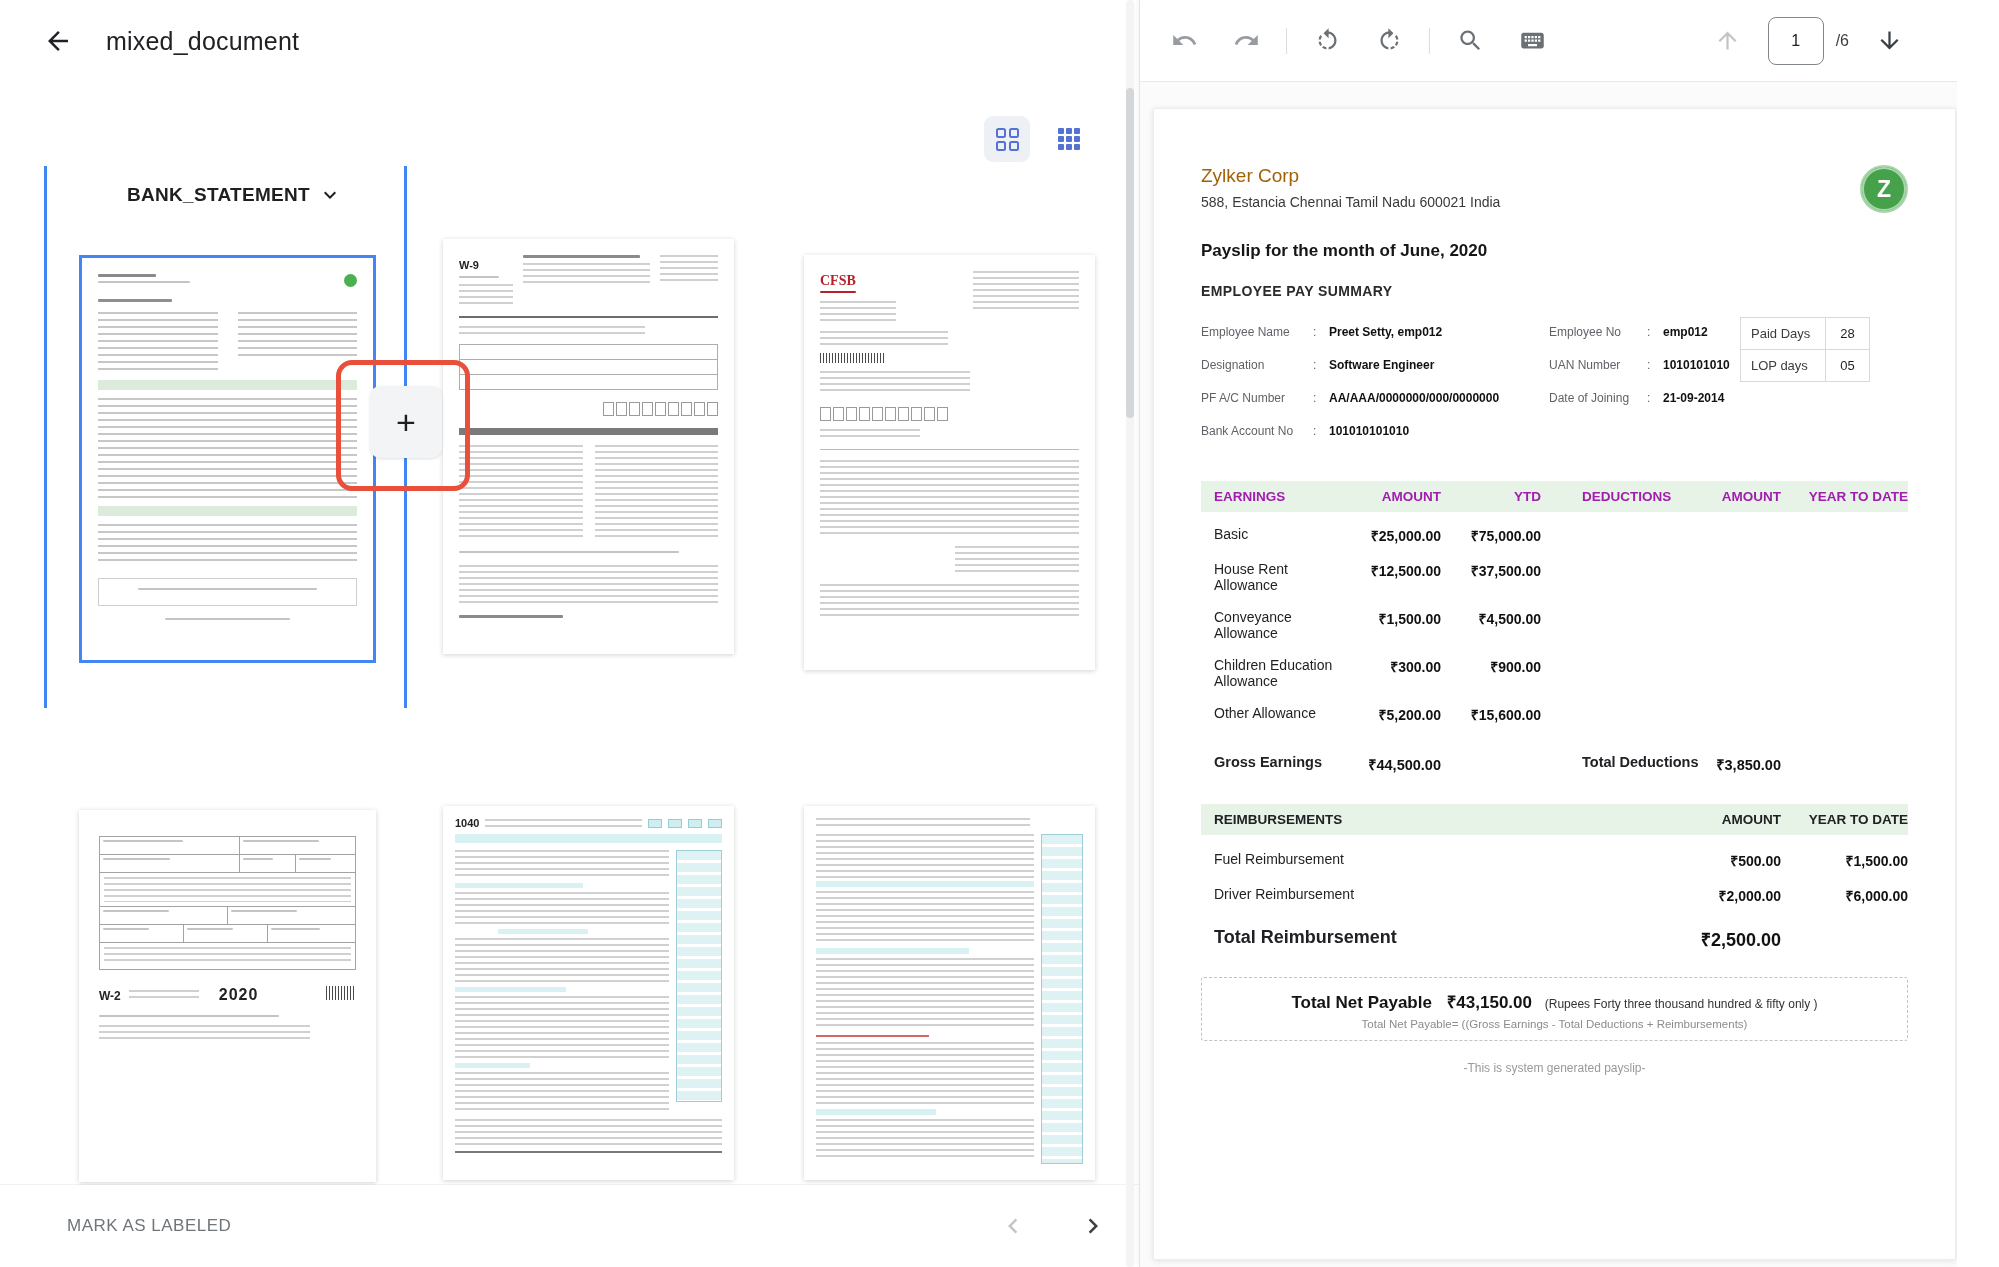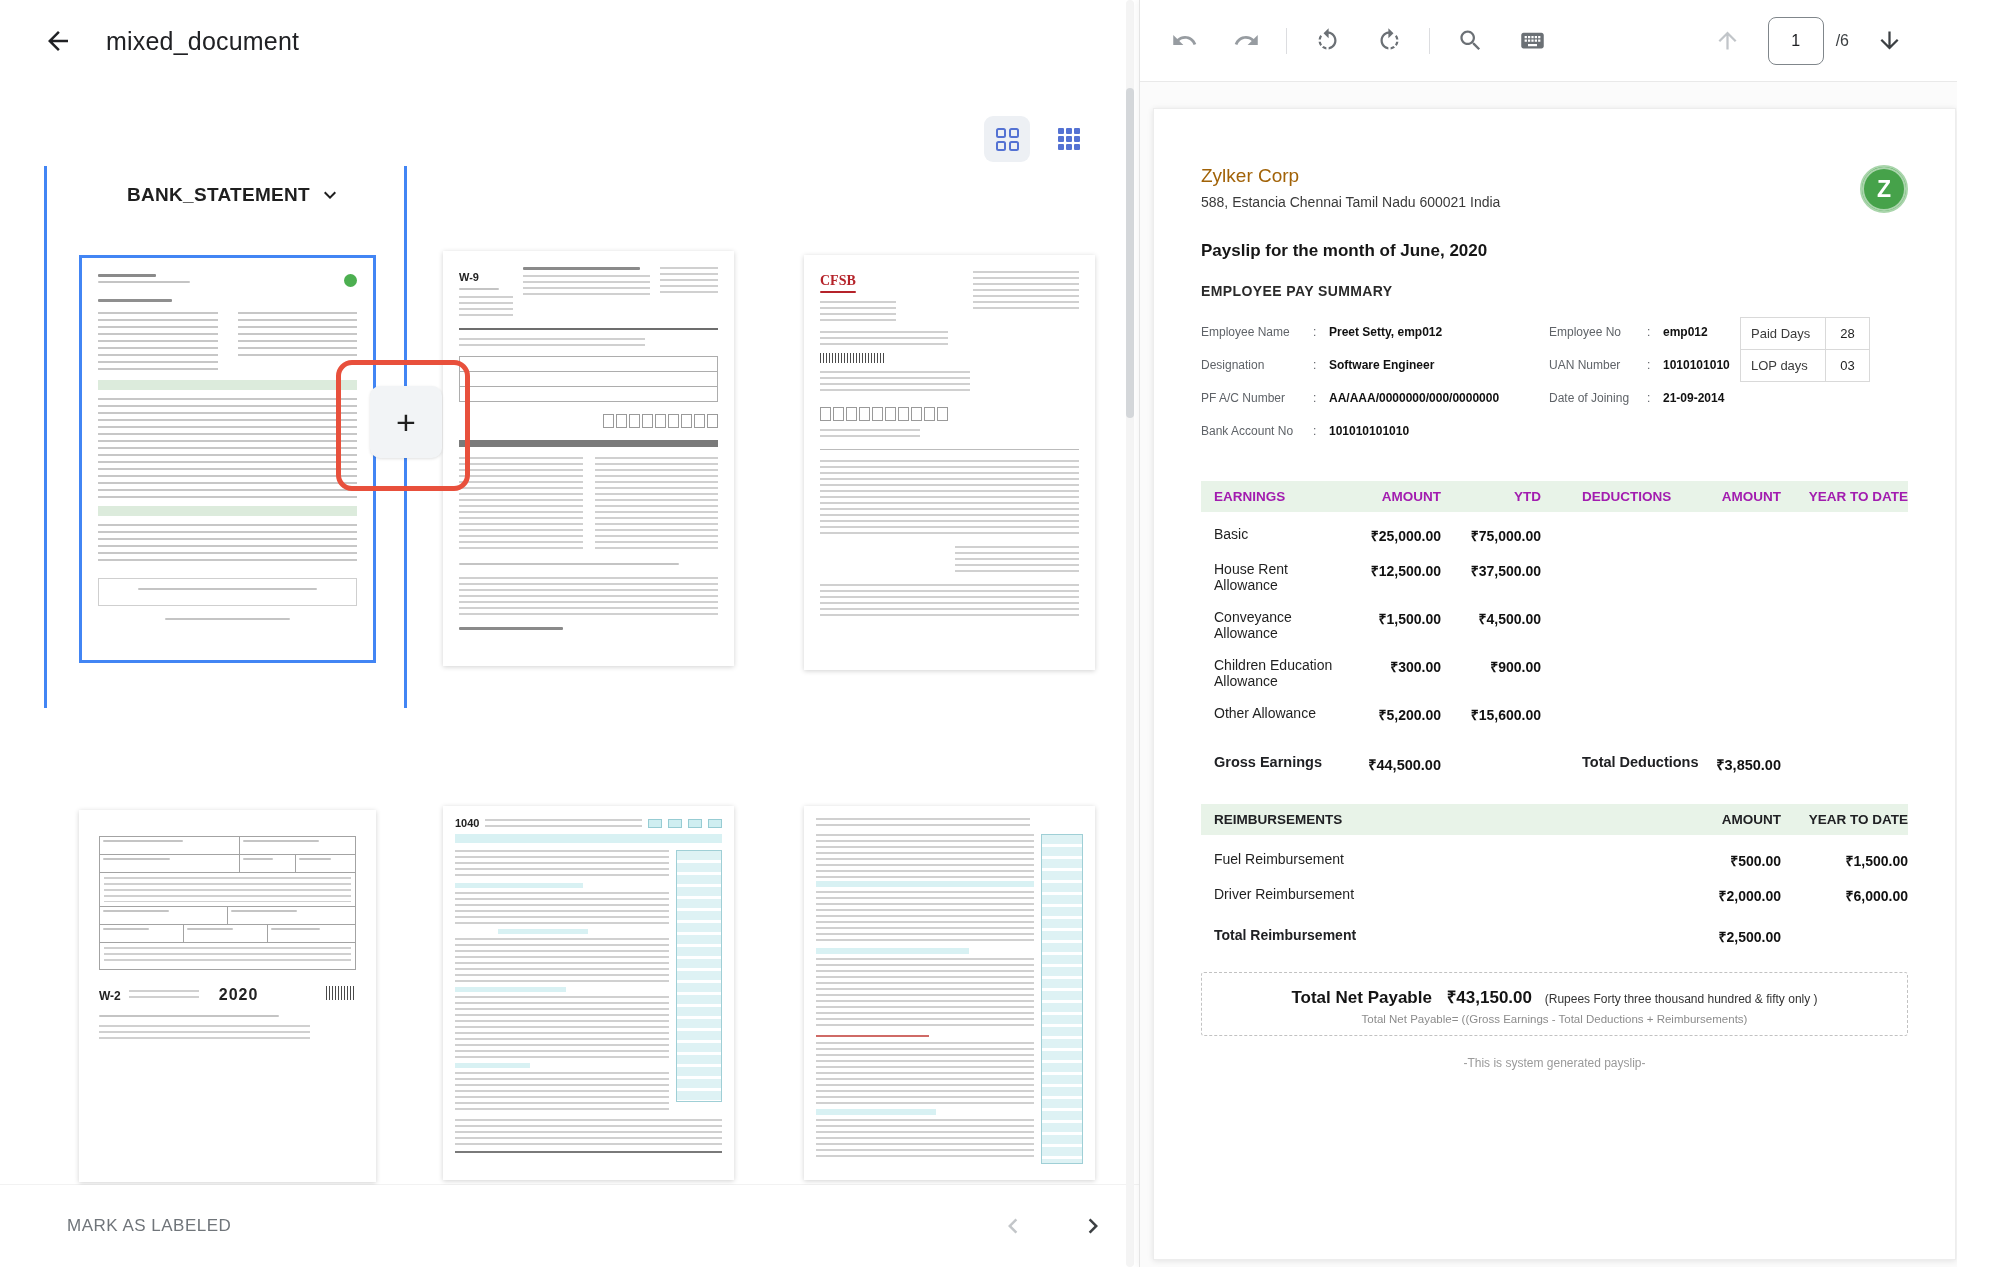--- a/index.html
+++ b/index.html
@@ -33,21 +33,21 @@
 
   .group-label{position:absolute;left:121px;top:182px;display:flex;align-items:center;gap:8px;font-size:19px;font-weight:600;letter-spacing:.3px;color:#1f1f1f;cursor:pointer;background:transparent;border:none;font-family:inherit}
   .group-label svg{width:24px;height:24px;fill:#1f1f1f}
   .group-line{position:absolute;width:3px;background:var(--accent-blue);top:166px;height:542px}
   .gl-left{left:44px}
   .gl-right{left:404px}
 
   .mini{position:absolute;background:#fff;box-shadow:0 1px 5px rgba(0,0,0,.18);cursor:pointer;overflow:hidden}
   .mini.selected{border:3px solid var(--accent-blue);box-shadow:none}
   .t1{left:79px;top:255px;width:297px;height:408px}
-  .t2{left:443px;top:251px;width:291px;height:415px}
+  .t2{left:443px;top:239px;width:291px;height:415px}
   .t3{left:804px;top:255px;width:291px;height:415px}
   .t4{left:79px;top:810px;width:297px;height:372px}
   .t5{left:443px;top:806px;width:291px;height:374px}
   .t6{left:804px;top:806px;width:291px;height:374px}
 
   .art{width:100%;height:100%;padding:16px;position:relative}
   .tb{background-image:repeating-linear-gradient(#c7c7c7 0 2px,transparent 2px 7px)}
   .tbl2{background-image:repeating-linear-gradient(#d0d0d0 0 2px,transparent 2px 6px)}
   .bar{background:#c4c4c4;height:3px;border-radius:1px}
   .greenband{background:#dcebdc}
@@ -119,21 +119,21 @@
   .tbl-body .grid-l,.tbl-body .grid-r{margin:8px 0;font-size:14px}
   .rowwrap{display:flex;flex-direction:column}
   .vbold{font-weight:bold;color:#111}
   .rname{color:#1f1f1f}
   .totals{display:flex;justify-content:space-between;margin-top:22px;font-size:14.5px}
   .totals .vbold,.totals .cname{font-weight:bold}
 
   .reimb-grid{display:grid;grid-template-columns:1fr 150px 127px}
   .reimb-band{margin-top:30px;background:var(--header-green);padding:8px 0;font-weight:bold;font-size:13.5px}
   .reimb-row{margin-top:16px;font-size:14px}
-  .reimb-total{margin-top:22px;font-size:14px}
+  .reimb-total{margin-top:22px;font-size:18px}
 
   .net-box{margin-top:26px;border:1px dashed #c2c2c2;border-radius:3px;text-align:center;padding:12px 8px 10px}
   .net-line1{font-size:17px;font-weight:bold;color:#141414}
   .net-words{font-size:12px;font-weight:normal;color:#333;margin-left:8px}
   .net-formula{font-size:11.5px;color:#8c8c8c;margin-top:5px}
   .sys-note{text-align:center;font-size:12px;color:#9a9a9a;margin-top:20px}
 </style>
 </head>
 <body>
 
@@ -524,21 +524,21 @@
                 <span class="fval">21-09-2014</span>
               </div>
           </div>
           <div class="days-box">
             <div class="days-row">
                 <span class="days-label">Paid Days</span>
                 <span class="days-val">28</span>
               </div>
             <div class="days-row">
                 <span class="days-label">LOP days</span>
-                <span class="days-val">03</span>
+                <span class="days-val">05</span>
               </div>
           </div>
         </div>
 
         <div class="band">
           <div class="grid-l">
             <span class="cname">EARNINGS</span>
             <span class="camt">AMOUNT</span>
             <span class="cytd">YTD</span>
           </div>

